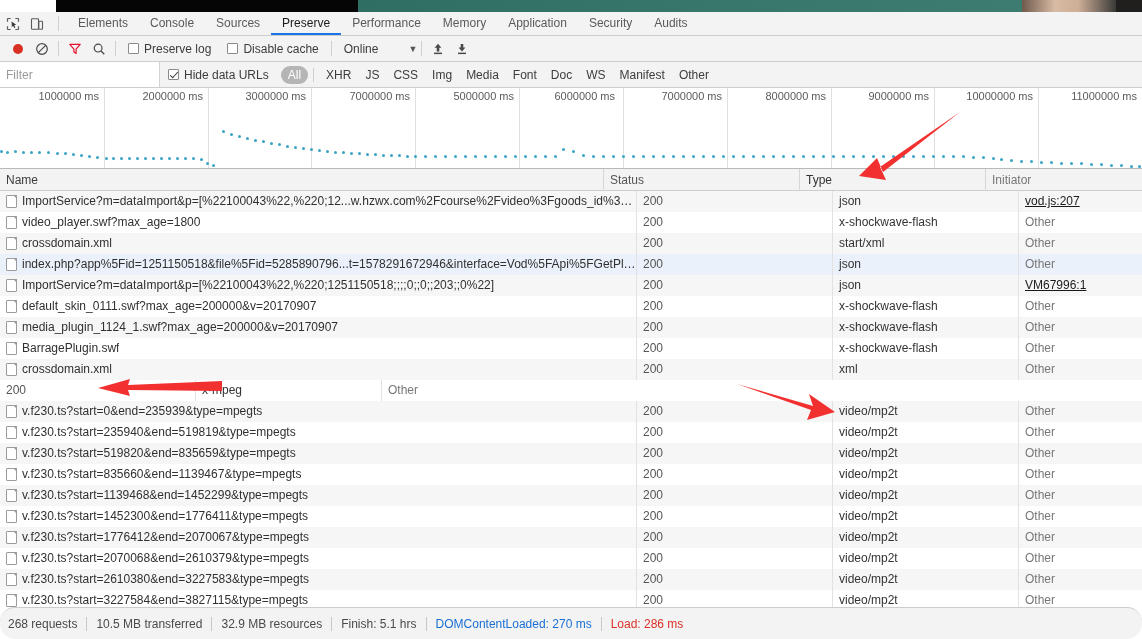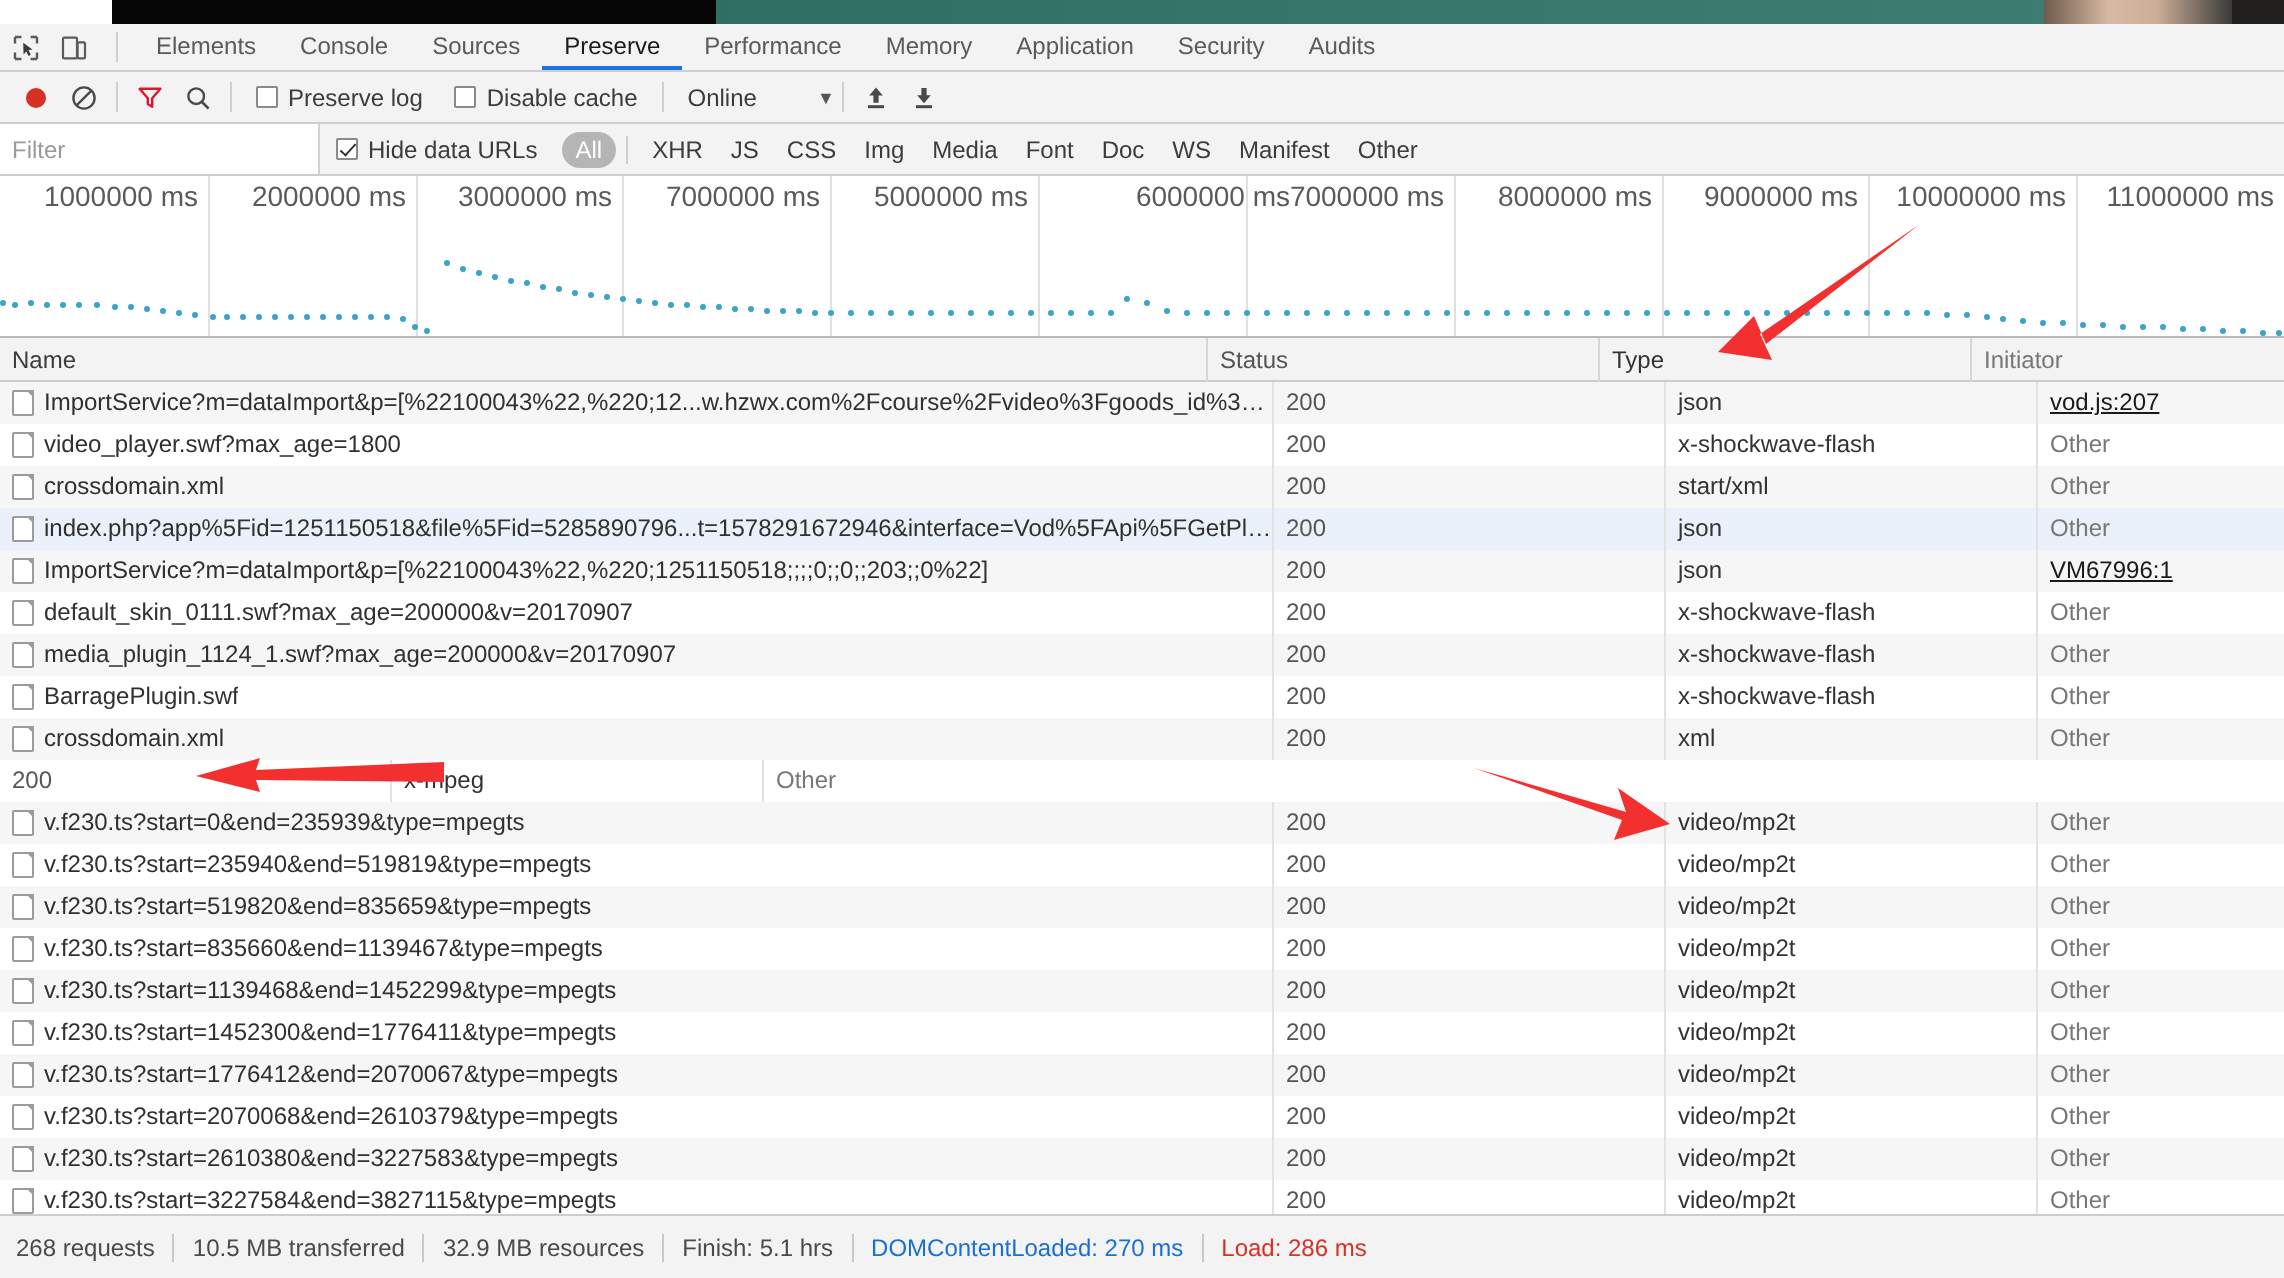--- a/index.html
+++ b/index.html
@@ -81,21 +81,21 @@
   
   .overview {
     position: absolute; top: 88px; left: 0; width: 1142px; height: 81px;
     background: #ffffff; border-bottom: 1px solid #b9b9b9; overflow: hidden;
   }
   .ov-ticks { position: absolute; inset: 0; }
   .ov-tick {
     position: absolute; top: 0; bottom: 0; width: 1px; background: #e0e0e0;
   }
   .ov-label {
-    position: absolute; top: 2px; font-size: 14px; color: #5a5a5a;
+    position: absolute; top: 2px; font-size: 11px; color: #5a5a5a;
     transform: translateX(-100%); padding-right: 5px; white-space: nowrap;
   }
   .ov-dot { position: absolute; width: 3px; height: 3px; background: #3aa5c4; border-radius: 50%; }
 
   
   .table { position: absolute; top: 169px; left: 0; width: 1142px; height: 438px; background: #fff; }
   .thead {
     height: 22px; background: #f3f3f3; border-bottom: 1px solid #cdcdcd;
     display: flex; align-items: center; font-size: 12px; color: #3c3c3c;
   }
@@ -123,21 +123,21 @@
   }
   .ficon:before {
     content: ""; position: absolute; right: -1px; top: -1px;
     border-left: 4px solid transparent; border-top: 4px solid #9b9b9b;
   }
 
   
   .statusbar {
     position: absolute; top: 607px; left: 0; width: 1142px; height: 32px;
     background: #f3f3f3; border-top: 1px solid #cdcdcd;
-    display: flex; align-items: center; padding-left: 8px; font-size: 12px; color: #4a4a4a;
+    display: flex; align-items: center; padding-left: 8px; font-size: 12px; color: #4a4a4a; border-radius: 15px;
   }
   .sb-item { padding: 0 9px; white-space: nowrap; }
   .sb-item:first-child { padding-left: 0; }
   .sb-sep { width: 1px; height: 14px; background: #c8c8c8; }
   .sb-dcl { color: #1a6fd4; }
   .sb-load { color: #d93025; }
 
   
   .anno { position: absolute; pointer-events: none; }
 </style>
@@ -280,21 +280,21 @@
         <div class="ov-label" style="left: 104px;">1000000 ms</div>
         <div class="ov-tick" style="left: 208px;"></div>
         <div class="ov-label" style="left: 208px;">2000000 ms</div>
         <div class="ov-tick" style="left: 311px;"></div>
         <div class="ov-label" style="left: 311px;">3000000 ms</div>
         <div class="ov-tick" style="left: 415px;"></div>
         <div class="ov-label" style="left: 415px;">7000000 ms</div>
         <div class="ov-tick" style="left: 519px;"></div>
         <div class="ov-label" style="left: 519px;">5000000 ms</div>
         <div class="ov-tick" style="left: 623px;"></div>
-        <div class="ov-label" style="left: 650px; text-align: right;">6000000 ms</div>
+        <div class="ov-label" style="left: 620px; text-align: right;">6000000 ms</div>
         <div class="ov-tick" style="left: 727px;"></div>
         <div class="ov-label" style="left: 727px;">7000000 ms</div>
         <div class="ov-tick" style="left: 831px;"></div>
         <div class="ov-label" style="left: 831px;">8000000 ms</div>
         <div class="ov-tick" style="left: 934px;"></div>
         <div class="ov-label" style="left: 934px;">9000000 ms</div>
         <div class="ov-tick" style="left: 1038px;"></div>
         <div class="ov-label" style="left: 1038px;">10000000 ms</div>
         <div class="ov-label" style="left: 1142px;">11000000 ms</div>
       </div>

